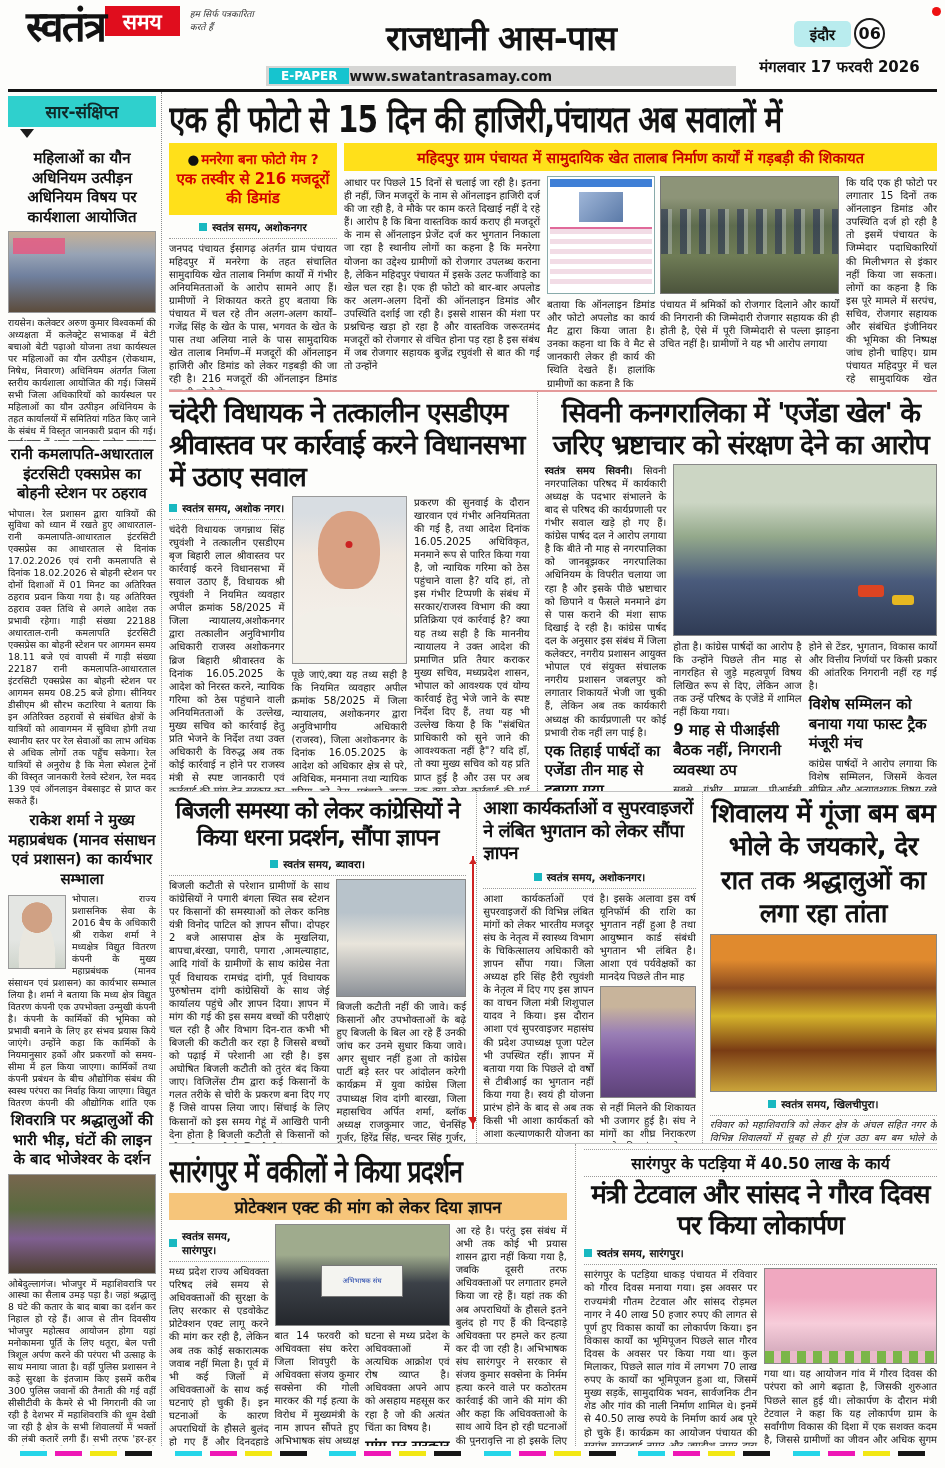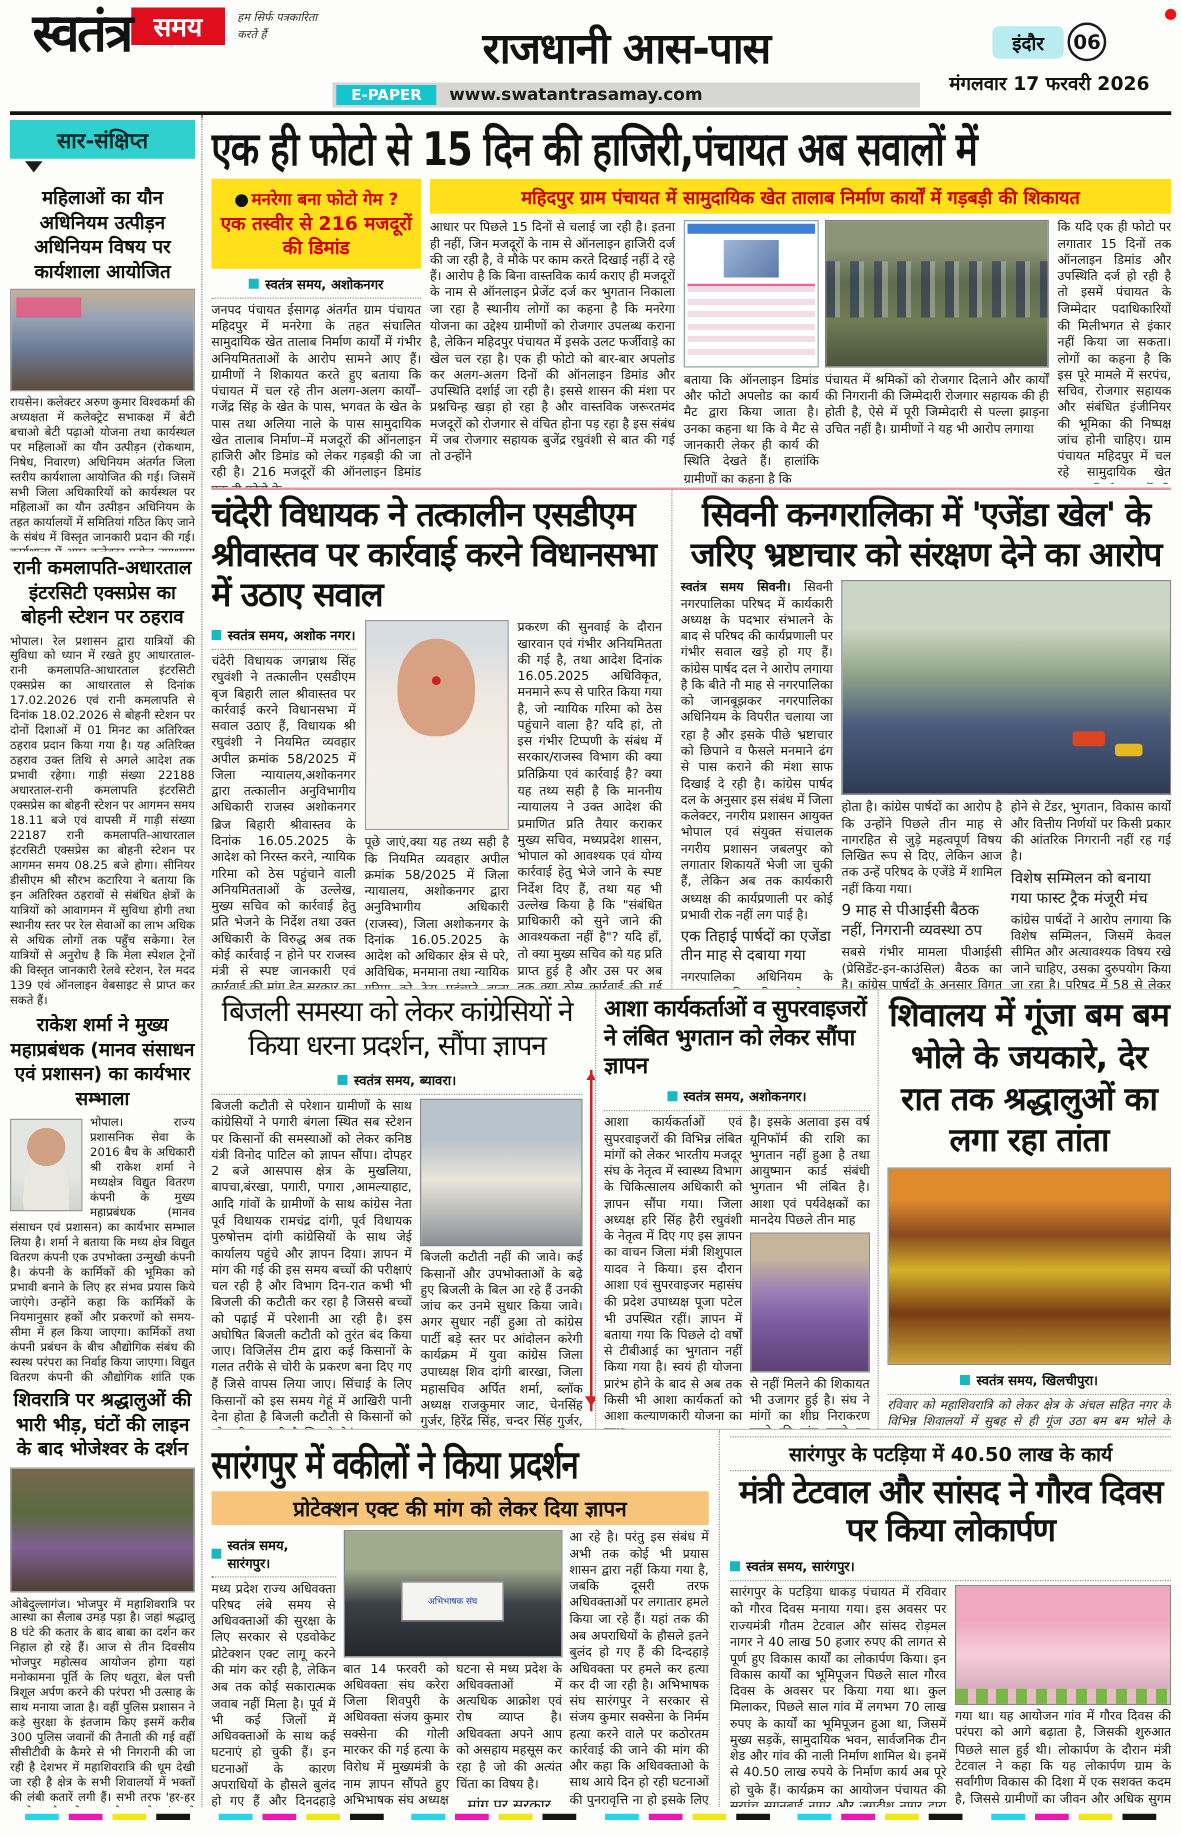--- a/index.html
+++ b/index.html
@@ -9,38 +9,38 @@
 
 .hdr{height:86px;display:flex;border-bottom:3px solid #141414;position:relative}
 .logo{width:252px;display:flex;flex-direction:row;align-items:flex-start;padding-left:18px}
 .logo-top{font-size:42px;font-weight:900;letter-spacing:-2px;line-height:1.0;position:relative}
 .logo-dot{position:absolute;top:1px;right:-4px;width:9px;height:9px;border-radius:50%;background:#e11}
 .logo-bottom-row{display:flex;align-items:flex-end;gap:10px}
 .logo-red{background:#e00d1d;color:#fff;font-weight:900;font-size:21px;padding:1px 18px}
 .tagline{font-size:9px;font-style:italic;color:#333;padding-bottom:3px}
 .hdr-c{flex:1;text-align:center}
 .section-title{font-size:34px;font-weight:900;margin-top:8px;letter-spacing:-1px}
-.web-bar{margin:6px auto 0;width:470px;background:#d6d6d4;display:flex;align-items:center;gap:10px;padding:2px 3px}
+.web-bar{margin:6px auto 0;width:470px;background:#d6d6d4;display:flex;align-items:center;gap:0;padding:2px 3px}
 .epaper{background:#16c4cf;color:#fff;font-weight:bold;font-size:12px;padding:1px 12px}
 .web{font-size:13.5px;font-weight:bold;color:#1b1b1b}
 .hdr-r{width:195px;text-align:center;padding-top:12px}
 .city-row{display:flex;align-items:center;justify-content:center;gap:3px}
 .city-pill{background:#b9ecee;padding:3px 16px;font-weight:900;font-size:15px;border-radius:5px}
 .page-circ{width:31px;height:31px;border-radius:50%;background:#fff;border:2px solid #1c1c1c;
   font-weight:900;font-size:16px;display:flex;align-items:center;justify-content:center}
 .date{font-weight:900;font-size:15px;margin-top:7px}
 
 .body-row{display:flex;height:1354px;overflow:hidden}
 .sidebar{width:154px;border-right:1px dotted #8a8a8a;padding-right:5px;overflow:hidden}
 .main{flex:1;padding-left:7px;display:flex;flex-direction:column;overflow:hidden}
 .txt{font-size:10px;line-height:1.31;text-align:justify}
 .byline{display:flex;align-items:center;justify-content:center;gap:5px;font-weight:bold;font-size:10.5px;
   margin:5px 0 3px;border-bottom:1px dotted #999;padding-bottom:4px}
 .bl-sq{width:8px;height:8px;background:#19b8c0;flex:none}
-.sub-h{font-weight:400;font-size:12px;margin:3px 0;text-align:left}
+.sub-h{font-weight:700;font-size:15px;margin:3px 0;text-align:left}
 
 .sb-head{background:#2fd0cd;color:#102a2a;text-align:center;font-weight:900;font-size:17px;
   padding:4px 2px;margin-top:4px}
 .sb-tri{width:0;height:0;border:7px solid transparent;border-top:9px solid #1c1c1c;margin:2px 0 0 12px}
 .sb-story{overflow:hidden;margin-top:4px}
 .s1{height:292px}.s2{height:362px}.s3{height:296px}.s4{height:366px}
 .sb-title{font-weight:900;font-size:15px;line-height:1.3;text-align:center;margin-bottom:4px}
 .sb-body{font-size:9.3px;line-height:1.29;text-align:justify}
 .ph{width:100%;border:1px solid #999;position:relative;overflow:hidden}
 .sb-ph1{height:82px;background:linear-gradient(180deg,#c3b098 0%,#97a3b5 28%,#70809e 55%,#5c4c3c 100%)}
@@ -94,21 +94,21 @@
 .seoni-c1{width:31%;flex:none}
 .seoni-right{flex:1}
 .seoni-photo{height:172px;border:1px solid #888;position:relative;
   background:linear-gradient(180deg,#ccd6c4 0 22%,#94a98b 42%,#4a5b7c 68%,#2f3b54 100%)}
 .mic{position:absolute;right:52px;bottom:38px;width:26px;height:12px;background:#d42;border-radius:3px}
 .mic2{position:absolute;right:22px;bottom:30px;width:22px;height:10px;background:#e7b821;border-radius:3px}
 .seoni-cols{display:flex;gap:7px;margin-top:4px}
 
 .row3{display:flex;height:352px;border-bottom:1.5px solid #c2c2c2;overflow:hidden}
 .st-bijli{width:40%;padding:5px 10px 0 0;position:relative;overflow:hidden}
-.hl3{font-size:22.5px;font-weight:400;line-height:1.22;text-align:center;letter-spacing:-1px}
+.hl3{font-size:22.5px;font-weight:700;line-height:1.22;text-align:center;letter-spacing:-1px}
 .bijli-flex{display:flex;gap:7px}
 .bijli-c1{width:54%}.bijli-c2{flex:1}
 .bijli-photo{height:118px;border:1px solid #888;
   background:linear-gradient(180deg,#b8c3cb 0 28%,#e9e5db 55%,#8b9097 100%)}
 .red-arrow{position:absolute;right:2px;top:64px;bottom:14px;width:2px;background:#cf2222}
 .red-arrow:before{content:"";position:absolute;top:-2px;left:-3px;border:4px solid transparent;border-bottom:6px solid #cf2222}
 .red-arrow:after{content:"";position:absolute;bottom:-1px;left:-4px;border:5px solid transparent;border-top:8px solid #cf2222}
 .st-asha{width:29.5%;border-left:1px dotted #999;border-right:1px dotted #999;padding:5px 6px 0;overflow:hidden}
 .hl3b{font-size:18px;font-weight:900;line-height:1.25;letter-spacing:-0.5px}
 .asha-flex{display:flex;gap:6px}

